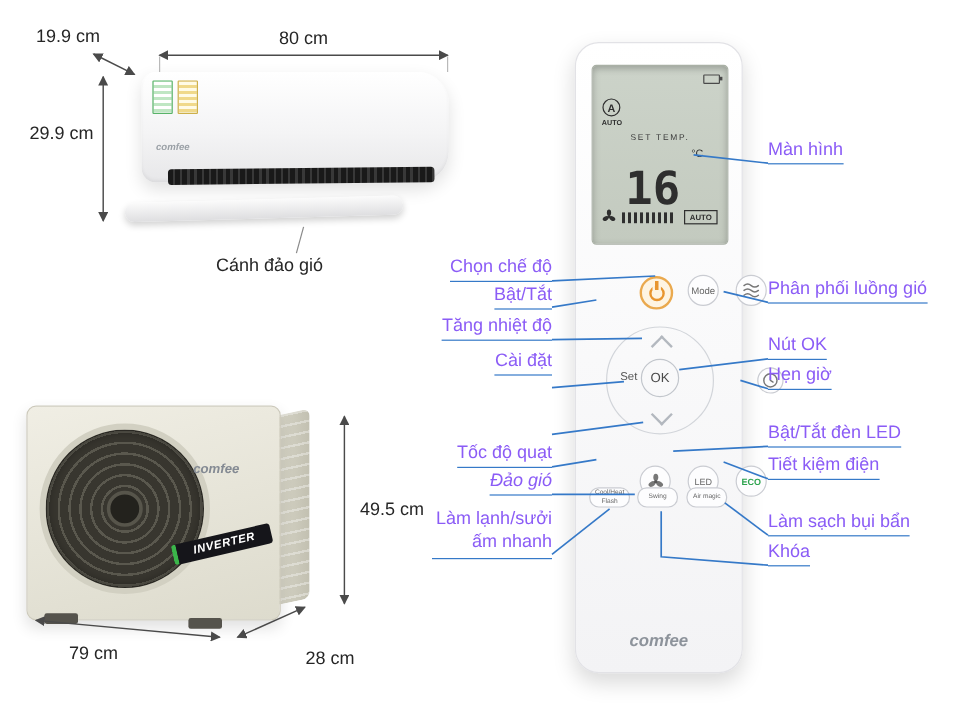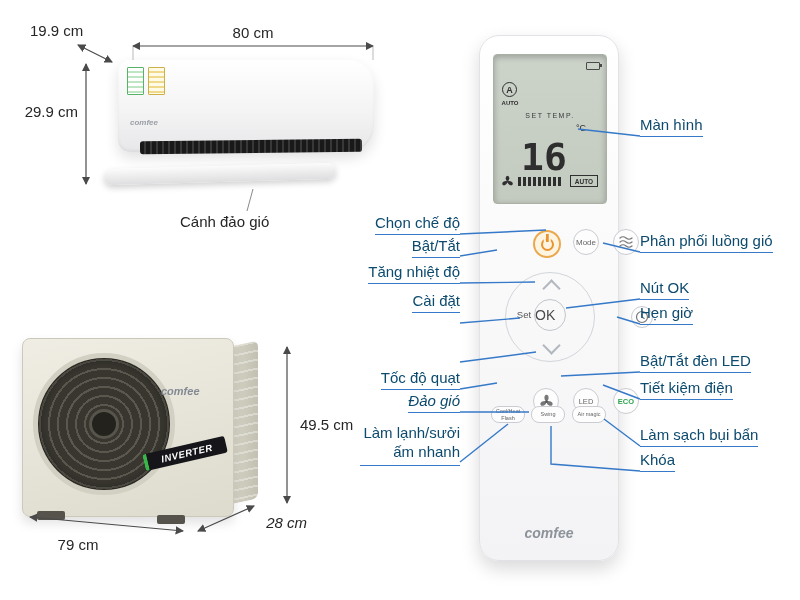--- a/index.html
+++ b/index.html
@@ -1,20 +1,20 @@
 <!DOCTYPE html>
 <html><head>
 <meta charset="utf-8">
 <style>
   html,body{margin:0;padding:0;background:#fff;}
   .stage{position:relative;width:800px;height:600px;background:#ffffff;overflow:hidden;
          font-family:"Liberation Sans",sans-serif;}
   .abs{position:absolute;}
   
-  .anno{font-size:15px;color:#0c4a6e;white-space:nowrap;z-index:50;}
+  .anno{font-size:15px;color:#8b5cf6;white-space:nowrap;z-index:50;}
   .anno-l{text-align:right;}
   .anno-r{text-align:left;}
   .anno .u{display:inline-block;border-bottom:1.5px solid #3579c8;padding-bottom:3px;}
   .dim{font-size:15px;color:#262626;z-index:50;}
   .lbl{font-size:15px;color:#262626;z-index:50;}
   
   .overlay{position:absolute;left:0;top:0;z-index:40;pointer-events:none;}
   
   .btn-ring{position:absolute;border:1.5px solid #caccd2;border-radius:50%;background:#fdfdfe;
             display:flex;align-items:center;justify-content:center;color:#666;margin-left:36px;}
@@ -68,21 +68,21 @@
     <div style="position:absolute;left:138px;top:46px;font-size:11px;font-weight:bold;font-style:italic;color:#848a93;">comfee</div>
     <div style="position:absolute;left:120px;top:106px;width:84px;height:17px;line-height:17px;text-align:center;
                 background:#15151a;color:#ffffff;font-size:9.5px;font-weight:bold;font-style:italic;letter-spacing:.6px;
                 border-radius:3px;border-left:4px solid #3bb54a;transform:rotate(-13deg);box-sizing:border-box;">INVERTER</div>
     <div style="position:absolute;left:14px;top:172px;width:28px;height:9px;background:#55534c;border-radius:2px;"></div>
     <div style="position:absolute;left:134px;top:176px;width:28px;height:9px;background:#55534c;border-radius:2px;"></div>
   </div>
 
   <div class="abs dim" style="left:300px;top:416px;">49.5 cm</div>
   <div class="abs dim" style="left:48px;top:536px;width:60px;text-align:center;">79 cm</div>
-  <div class="abs dim" style="left:243px;top:514px;width:64px;text-align:right;font-style:italic;">28 cm</div>
+  <div class="abs dim" style="left:243px;top:540px;width:64px;text-align:center;">28 cm</div>
 
   <div class="abs" style="left:479px;top:35px;width:138px;height:524px;border-radius:20px;border:1px solid #e2e2e6;
               background:linear-gradient(180deg,#ffffff,#f3f3f5);box-shadow:0 8px 18px rgba(0,0,0,.15);z-index:12;">
 
     <div style="position:absolute;left:13px;top:18px;width:112px;height:148px;border-radius:4px;border:1px solid #a9b0a5;
                 background:linear-gradient(180deg,#ccd3c9,#c3cabf);box-shadow:inset 0 2px 6px rgba(0,0,0,.25);box-sizing:content-box;">
       <div style="position:absolute;left:8px;top:27px;width:15px;height:15px;border:1.4px solid #2f2f2f;border-radius:50%;
                   font-size:9px;font-weight:bold;color:#2f2f2f;text-align:center;line-height:15px;box-sizing:border-box;">A</div>
       <div style="position:absolute;left:1px;top:45px;width:30px;text-align:center;font-size:6px;font-weight:bold;color:#2f2f2f;">AUTO</div>
       <div style="position:absolute;left:92px;top:7px;width:12px;height:6px;border:1px solid #4a4a4a;border-radius:1px;">
@@ -120,21 +120,21 @@
             <path d="M2 11 q3 -2.5 6 0 t6 0"></path>
           </g>
         </svg>
     </div>
 
     <div style="position:absolute;left:25px;top:236px;width:90px;height:90px;border:1.6px solid #d2d5da;border-radius:50%;box-sizing:border-box;">
       <span class="chev chev-up"></span>
       <span class="chev chev-down"></span>
       <div style="position:absolute;left:5px;top:36px;width:26px;text-align:center;font-size:9.5px;color:#555;">Set</div>
       <div style="position:absolute;left:28px;top:26px;width:32px;height:32px;border:1.5px solid #c2c6cc;border-radius:50%;
-                  line-height:30px;font-size:14px;color:#4a4a4a;box-sizing:border-box;">OK</div>
+                  text-align:center;line-height:30px;font-size:11px;color:#4a4a4a;box-sizing:border-box;">OK</div>
     </div>
     <div class="btn-ring" style="left:115px;top:270px;width:22px;height:22px;box-sizing:border-box;">
       <svg width="14" height="14" viewBox="0 0 14 14">
           <circle cx="7" cy="7" r="5.5" fill="none" stroke="#777" stroke-width="1.2"></circle>
           <path d="M7 4 v3 l2.2 1.4" stroke="#777" stroke-width="1.2" fill="none" stroke-linecap="round"></path>
         </svg>
     </div>
 
     <div class="btn-ring" style="left:17px;top:352px;width:26px;height:26px;box-sizing:border-box;">
       <svg width="15" height="15" viewBox="0 0 16 16">

